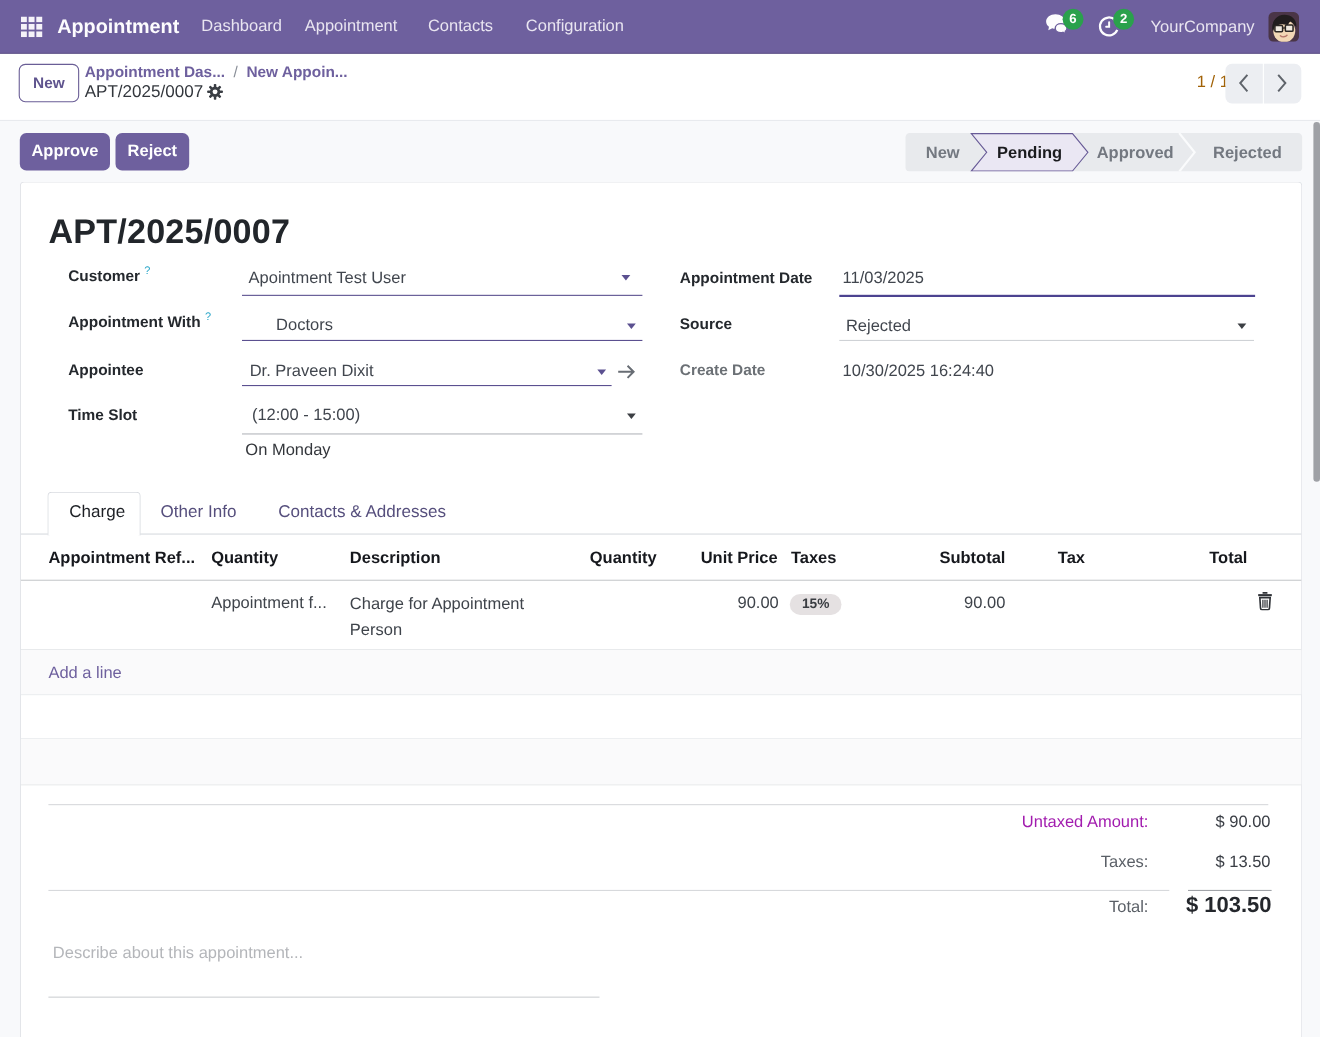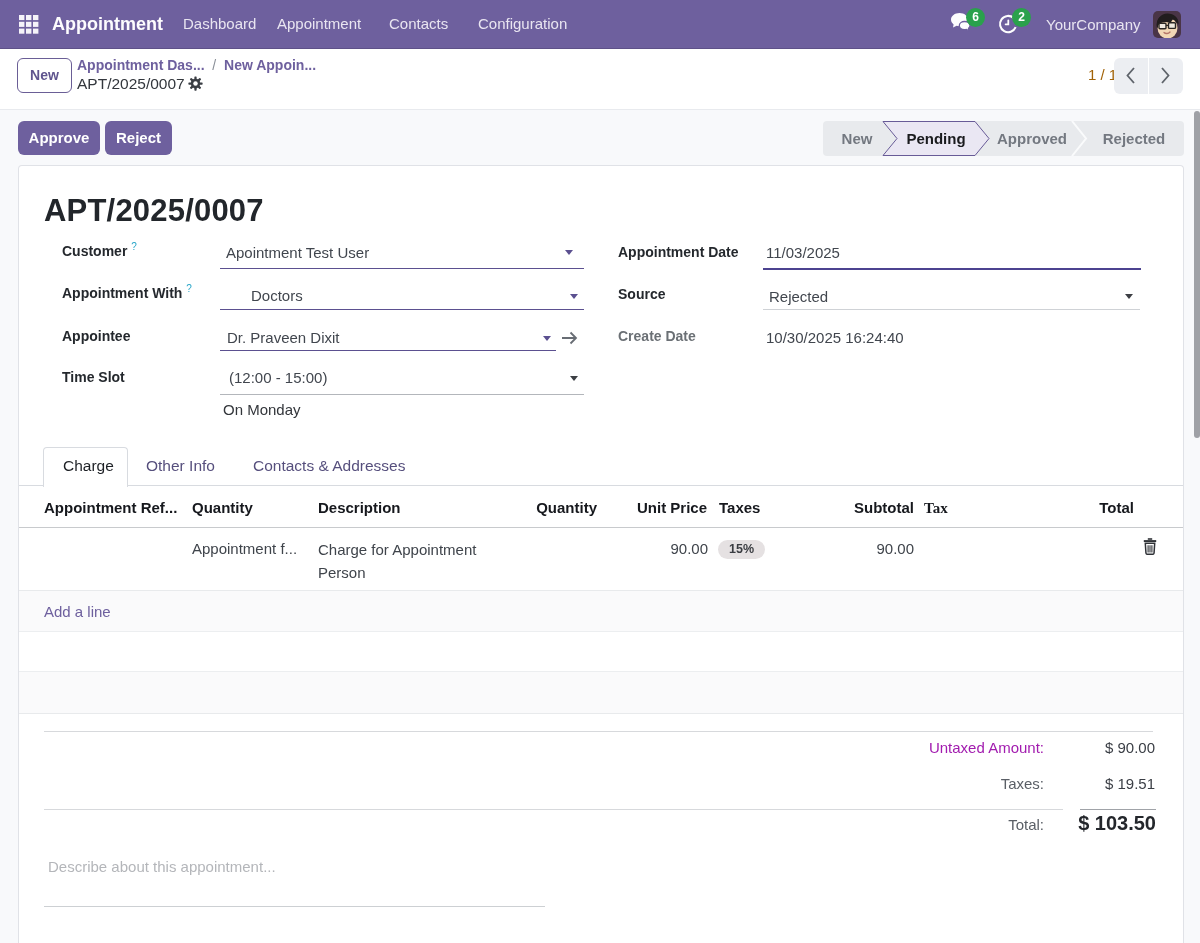--- a/index.html
+++ b/index.html
@@ -179,21 +179,21 @@
 <div class="abs tabtxt" style="left:146px;top:456px;color:#564f7d;">Other Info</div>
 <div class="abs tabtxt" style="left:253px;top:456px;color:#564f7d;">Contacts &amp; Addresses</div>
 
 <div class="abs th" style="left:44px;top:498px;">Appointment Ref...</div>
 <div class="abs th" style="left:192px;top:498px;">Quantity</div>
 <div class="abs th" style="left:318px;top:498px;">Description</div>
 <div class="abs th" style="left:497px;top:498px;width:100px;text-align:right;">Quantity</div>
 <div class="abs th" style="left:607px;top:498px;width:100px;text-align:right;">Unit Price</div>
 <div class="abs th" style="left:719px;top:498px;">Taxes</div>
 <div class="abs th" style="left:814px;top:498px;width:100px;text-align:right;">Subtotal</div>
-<div class="abs th" style="left:924px;top:498px;width:100px;text-align:left;font-family:Liberation Serif, serif;">Tax</div>
+<div class="abs th" style="left:924px;top:498px;width:100px;text-align:center;">Tax</div>
 <div class="abs th" style="left:1034px;top:498px;width:100px;text-align:right;">Total</div>
 <div class="abs hr" style="left:19px;top:527px;width:1164px;background:#c8cacd;"></div>
 
 <div class="abs td" style="left:192px;top:539px;">Appointment f...</div>
 <div class="abs td" style="left:318px;top:538px;line-height:23px;">Charge for Appointment<br>Person</div>
 <div class="abs td" style="left:608px;top:539px;width:100px;text-align:right;">90.00</div>
 <div class="abs" style="left:718px;top:540px;width:47px;height:19px;background:#e5e1e2;border-radius:9.5px;text-align:center;line-height:19px;font-size:12.5px;font-weight:700;color:#3a3d42;">15%</div>
 <div class="abs td" style="left:814px;top:539px;width:100px;text-align:right;">90.00</div>
 <svg class="abs" style="left:1143px;top:538px" width="14" height="17" viewBox="0 0 14 17">
   <path d="M4.8 1 h4.4" stroke="#2f3237" stroke-width="1.6" fill="none"></path>
@@ -209,21 +209,21 @@
 <div class="abs td" style="left:44px;top:602px;color:#6e609e;">Add a line</div>
 <div class="abs hr" style="left:19px;top:631px;width:1164px;background:#eceef0;"></div>
 <div class="abs hr" style="left:19px;top:671px;width:1164px;background:#eceef0;"></div>
 <div class="abs" style="left:19px;top:672px;width:1164px;height:41px;background:#fafafb;"></div>
 <div class="abs hr" style="left:19px;top:713px;width:1164px;"></div>
 
 <div class="abs hr" style="left:44px;top:731px;width:1109px;background:#d7d9dc;"></div>
 <div class="abs td" style="left:844px;top:738px;width:200px;text-align:right;color:#a21caf;">Untaxed Amount:</div>
 <div class="abs td" style="left:955px;top:738px;width:200px;text-align:right;color:#3a3e45;">$ 90.00</div>
 <div class="abs td" style="left:844px;top:774px;width:200px;text-align:right;color:#5a5f66;">Taxes:</div>
-<div class="abs td" style="left:955px;top:774px;width:200px;text-align:right;color:#3a3e45;">$ 19.51</div>
+<div class="abs td" style="left:955px;top:774px;width:200px;text-align:right;color:#3a3e45;">$ 13.50</div>
 <div class="abs hr" style="left:44px;top:809px;width:1019px;background:#d7d9dc;"></div>
 <div class="abs hr" style="left:1080px;top:809px;width:76px;background:#a0a3a8;"></div>
 <div class="abs td" style="left:844px;top:815px;width:200px;text-align:right;color:#5a5f66;">Total:</div>
 <div class="abs" style="left:955px;top:812px;width:201px;text-align:right;font-size:20px;font-weight:700;color:#24272c;">$ 103.50</div>
 
 <div class="abs td" style="left:48px;top:857px;color:#b4b6ba;">Describe about this appointment...</div>
 <div class="abs hr" style="left:44px;top:906px;width:501px;background:#cdd0d3;"></div>
 
 <div class="abs" style="left:1194px;top:111px;width:6px;height:327px;background:#9fa1a6;border-radius:3px;"></div>
 

